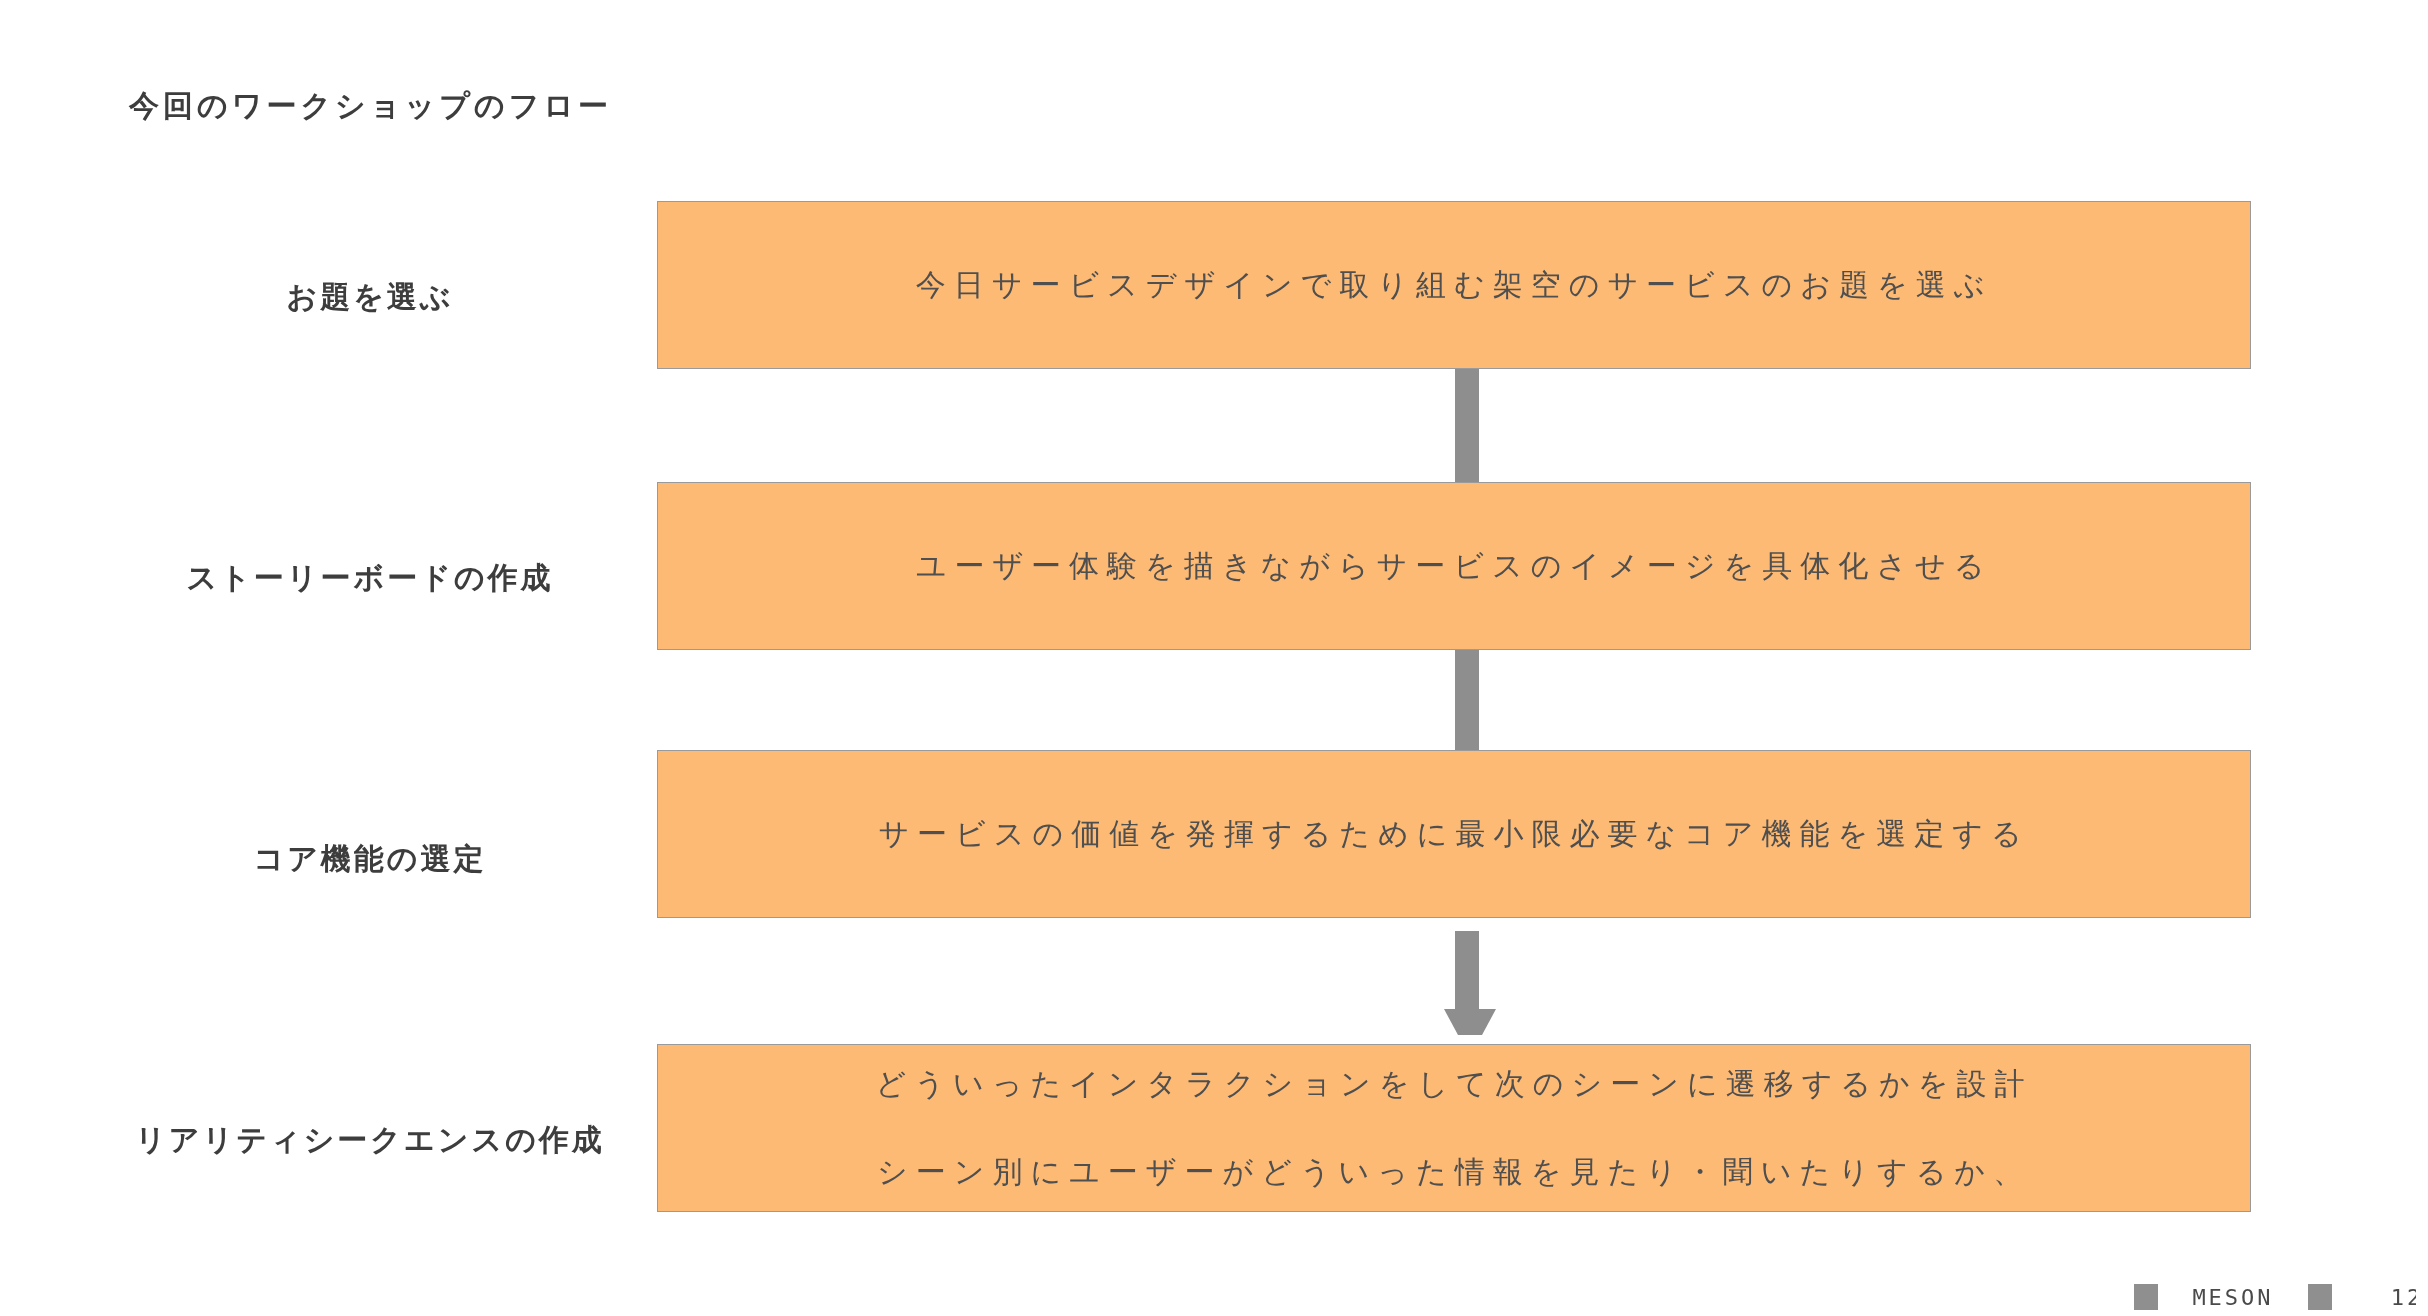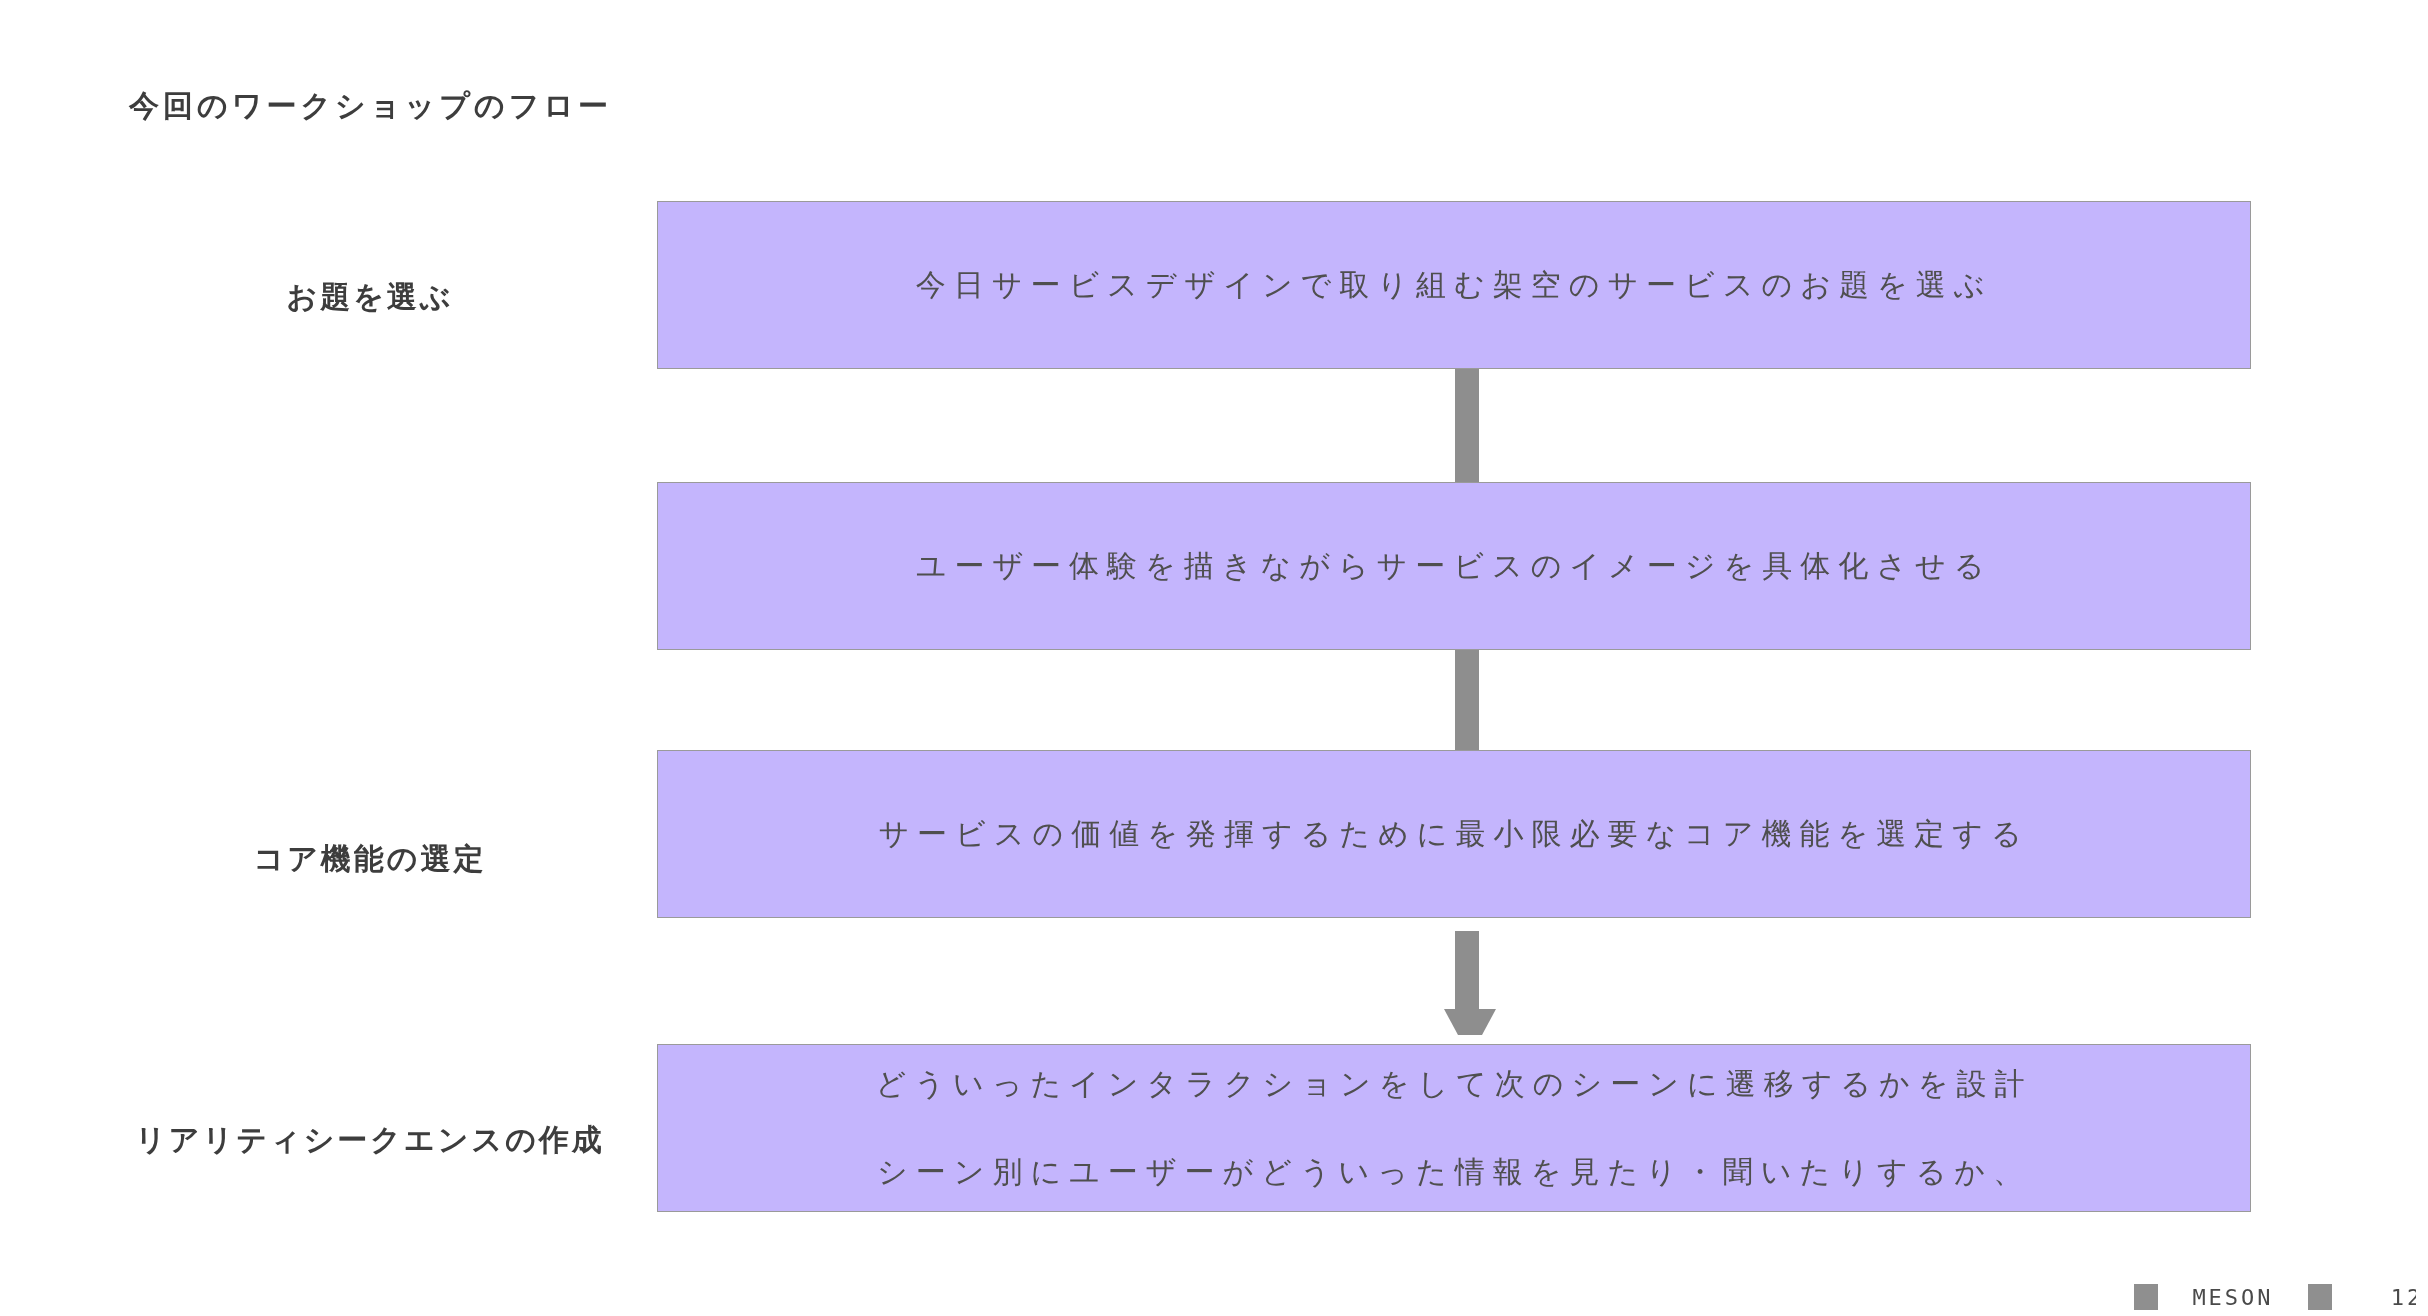--- a/index.html
+++ b/index.html
@@ -40,21 +40,21 @@
   .step-label.l1 { top: 241px; }
   .step-label.l2 { top: 522px; }
   .step-label.l3 { top: 803px; }
   .step-label.l4 { top: 1084px; }
 
   .flow-box {
     position: absolute;
     left: 633px;
     width: 1594px;
     height: 168px;
-    background: #c4b5fd;
+    background: #fdba74;
     border: 1px solid #9a9a9a;
     display: flex;
     flex-direction: column;
     align-items: center;
     justify-content: center;
     text-align: center;
   }
   .flow-box.b1 { top: 177px; }
   .flow-box.b2 { top: 458px; }
   .flow-box.b3 { top: 726px; }
@@ -118,20 +118,21 @@
 
   <div class="slide-title">今回のワークショップのフロー</div>
 
   <div class="step-label l1">お題を選ぶ</div>
   <div class="flow-box b1">
     <div class="box-line">今日サービスデザインで取り組む架空のサービスのお題を選ぶ</div>
   </div>
 
   <div class="connector c1"></div>
 
+  <div class="step-label l2">ストーリーボードの作成</div>
   <div class="flow-box b2">
     <div class="box-line">ユーザー体験を描きながらサービスのイメージを具体化させる</div>
   </div>
 
   <div class="connector c2"></div>
 
   <div class="step-label l3">コア機能の選定</div>
   <div class="flow-box b3">
     <div class="box-line">サービスの価値を発揮するために最小限必要なコア機能を選定する</div>
   </div>

